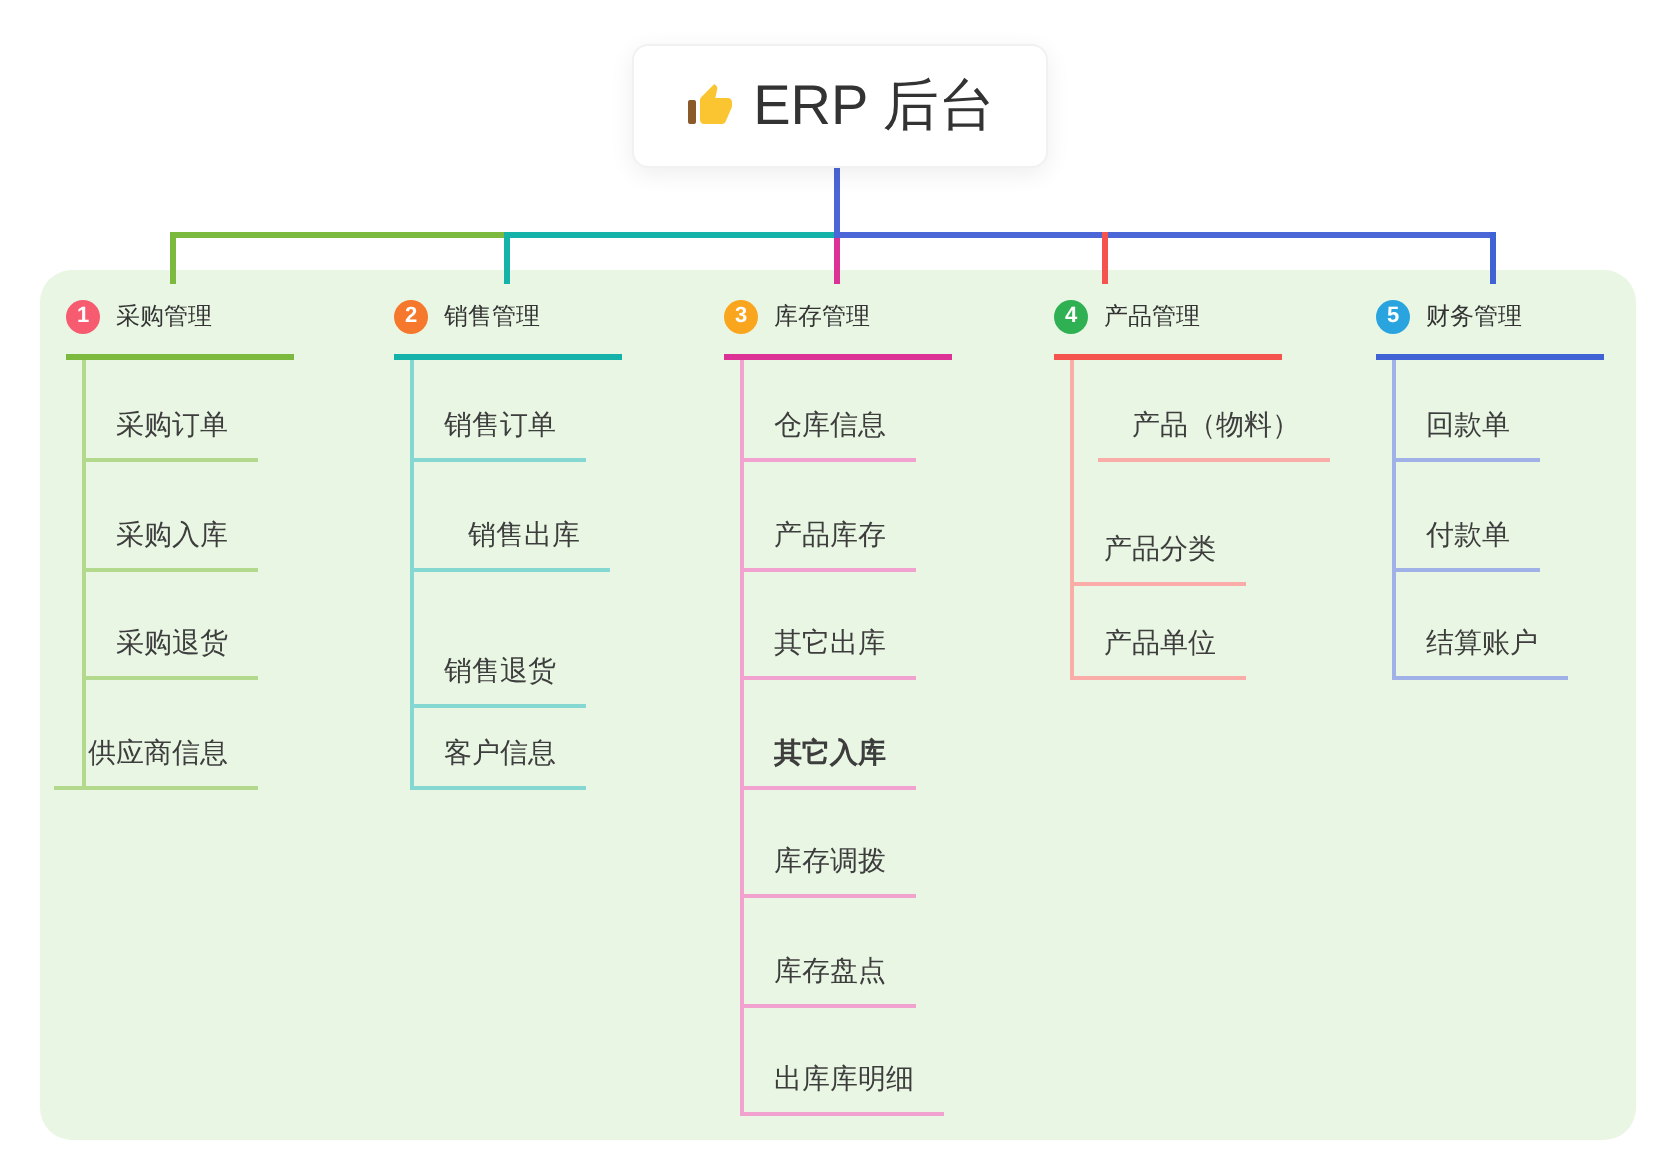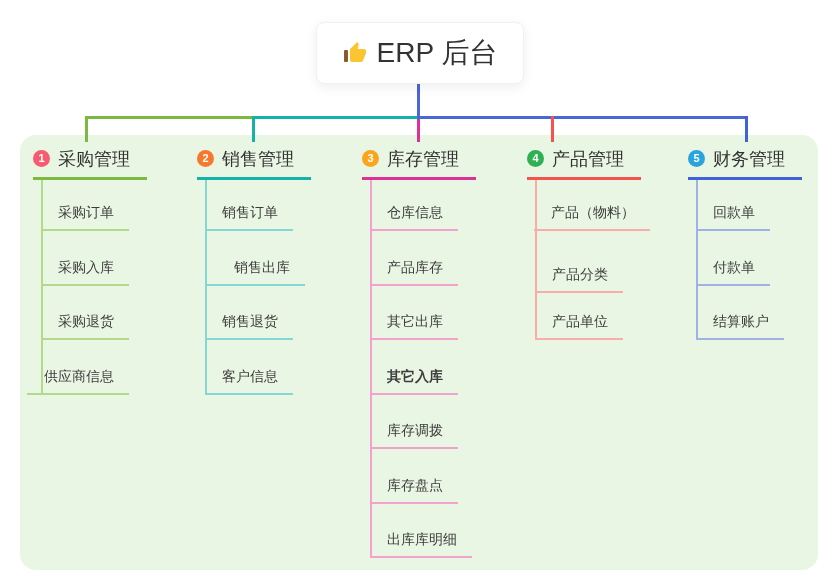--- a/index.html
+++ b/index.html
@@ -22,21 +22,21 @@
   .branch-header{
     position:absolute;height:34px;width:114px;box-sizing:border-box;
     display:flex;align-items:center;gap:8px;padding-bottom:6px;
     white-space:nowrap;z-index:2;
   }
   .badge{
     width:17px;height:17px;border-radius:50%;flex:none;
     color:#fff;font-size:11px;font-weight:bold;line-height:17px;
     display:flex;align-items:center;justify-content:center;
   }
-  .branch-label{font-size:18px;color:#333;}
+  .branch-label{font-size:12px;color:#333;}
 
   .child-item{
     position:absolute;height:34px;box-sizing:border-box;
     display:flex;align-items:flex-end;padding:0 15px 7px 17px;
     font-size:14px;color:#3d3d3d;white-space:nowrap;z-index:2;
   }
 </style>
 </head>
 <body>
 
@@ -77,38 +77,38 @@
       <div class="child-item" style="left: 41px; top: 197px; border-bottom: 2px solid rgb(179, 217, 140);">采购订单</div>
       <div class="child-item" style="left: 41px; top: 251.5px; border-bottom: 2px solid rgb(179, 217, 140);">采购入库</div>
       <div class="child-item" style="left: 41px; top: 306px; border-bottom: 2px solid rgb(179, 217, 140);">采购退货</div>
       <div class="child-item" style="left: 27px; top: 360.5px; border-bottom: 2px solid rgb(179, 217, 140);">供应商信息</div>
       <div class="branch-header" style="left: 197px; top: 146px; border-bottom: 3px solid rgb(20, 178, 169);">
         <span class="badge" style="background: rgb(245, 120, 45);">2</span>
         <span class="branch-label">销售管理</span>
       </div>
       <div class="child-item" style="left: 205px; top: 197px; border-bottom: 2px solid rgb(133, 215, 209);">销售订单</div>
       <div class="child-item" style="left: 205px; top: 251.5px; border-bottom: 2px solid rgb(133, 215, 209); padding-left: 29px;">销售出库</div>
-      <div class="child-item" style="left: 205px; top: 306px; border-bottom: 2px solid rgb(133, 215, 209);">销售退货</div>
+      <div class="child-item" style="left: 205px; top: 320px; border-bottom: 2px solid rgb(133, 215, 209);">销售退货</div>
       <div class="child-item" style="left: 205px; top: 360.5px; border-bottom: 2px solid rgb(133, 215, 209);">客户信息</div>
       <div class="branch-header" style="left: 362px; top: 146px; border-bottom: 3px solid rgb(221, 50, 149);">
         <span class="badge" style="background: rgb(249, 166, 30);">3</span>
         <span class="branch-label">库存管理</span>
       </div>
       <div class="child-item" style="left: 370px; top: 197px; border-bottom: 2px solid rgb(242, 162, 207);">仓库信息</div>
       <div class="child-item" style="left: 370px; top: 251.5px; border-bottom: 2px solid rgb(242, 162, 207);">产品库存</div>
       <div class="child-item" style="left: 370px; top: 306px; border-bottom: 2px solid rgb(242, 162, 207);">其它出库</div>
       <div class="child-item" style="left: 370px; top: 360.5px; border-bottom: 2px solid rgb(242, 162, 207); font-weight: bold;">其它入库</div>
       <div class="child-item" style="left: 370px; top: 415px; border-bottom: 2px solid rgb(242, 162, 207);">库存调拨</div>
       <div class="child-item" style="left: 370px; top: 469.5px; border-bottom: 2px solid rgb(242, 162, 207);">库存盘点</div>
       <div class="child-item" style="left: 370px; top: 524px; border-bottom: 2px solid rgb(242, 162, 207);">出库库明细</div>
       <div class="branch-header" style="left: 527px; top: 146px; border-bottom: 3px solid rgb(244, 83, 78);">
         <span class="badge" style="background: rgb(47, 177, 83);">4</span>
         <span class="branch-label">产品管理</span>
       </div>
-      <div class="child-item" style="left: 534px; top: 197px; border-bottom: 2px solid rgb(249, 172, 168);">产品（物料）</div>
+      <div class="child-item" style="left: 549px; top: 197px; border-bottom: 2px solid rgb(249, 172, 168);">产品（物料）</div>
       <div class="child-item" style="left: 535px; top: 259px; border-bottom: 2px solid rgb(249, 172, 168);">产品分类</div>
       <div class="child-item" style="left: 535px; top: 306px; border-bottom: 2px solid rgb(249, 172, 168);">产品单位</div>
       <div class="branch-header" style="left: 688px; top: 146px; border-bottom: 3px solid rgb(63, 98, 212);">
         <span class="badge" style="background: rgb(42, 164, 222);">5</span>
         <span class="branch-label">财务管理</span>
       </div>
       <div class="child-item" style="left: 696px; top: 197px; border-bottom: 2px solid rgb(159, 177, 230);">回款单</div>
       <div class="child-item" style="left: 696px; top: 251.5px; border-bottom: 2px solid rgb(159, 177, 230);">付款单</div>
       <div class="child-item" style="left: 696px; top: 306px; border-bottom: 2px solid rgb(159, 177, 230);">结算账户</div>
     </div>

